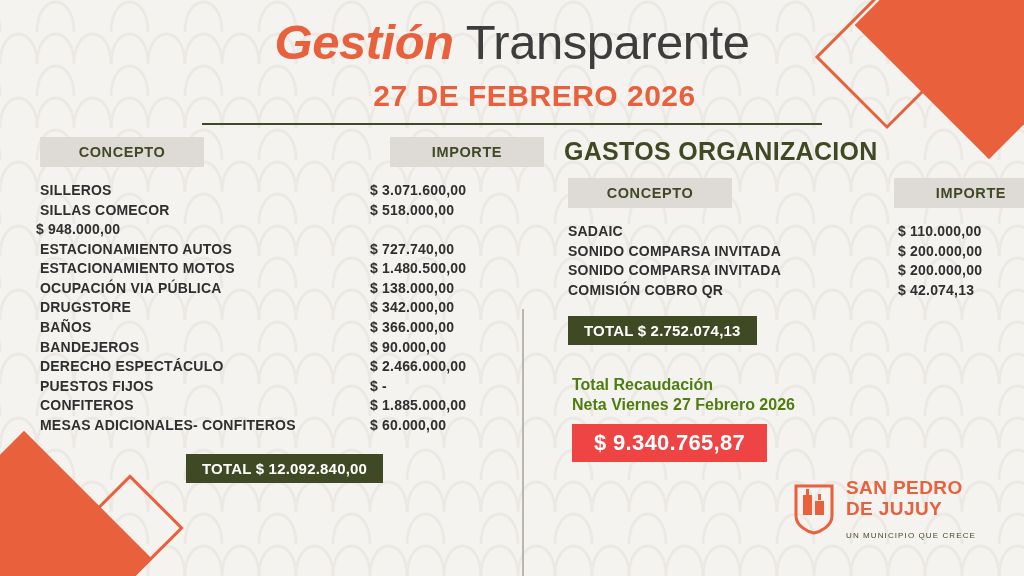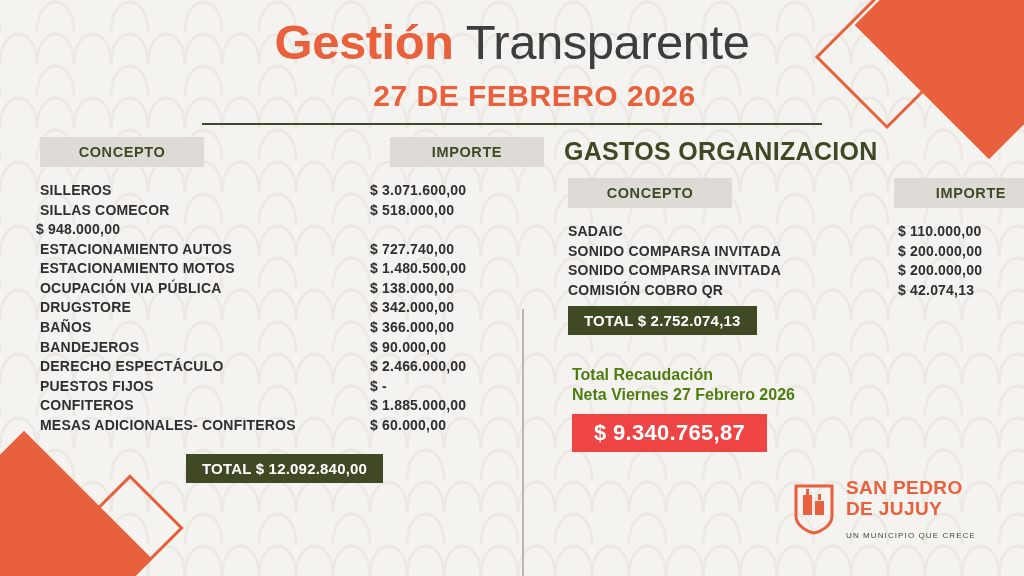--- a/index.html
+++ b/index.html
@@ -76,20 +76,21 @@
     font-size: 49px;
     line-height: 1.08;
     letter-spacing: -0.5px;
     font-weight: 400;
     color: #3d3d3d;
     white-space: nowrap;
   }
   .title .strong {
     font-weight: bold;
     color: #e8603c;
+    font-style: italic;
     text-align: center;
   }
 
   .subtitle {
     text-align: center;
     margin-top: 10px;
     font-size: 30px;
     font-weight: bold;
     color: #e8603c;
     letter-spacing: 0.5px;
@@ -182,21 +183,21 @@
     font-size: 15px;
     letter-spacing: 0.2px;
     padding: 6px 16px;
     white-space: nowrap;
   }
   .total-left-wrap {
     margin-top: 18px;
     padding-left: 150px;
   }
   .total-right-wrap {
-    margin-top: 6px;
+    margin-top: 16px;
     padding-left: 4px;
   }
 
   .net-block {
     margin-top: 30px;
     padding-left: 8px;
   }
   .net-label {
     font-size: 16px;
     font-weight: bold;

